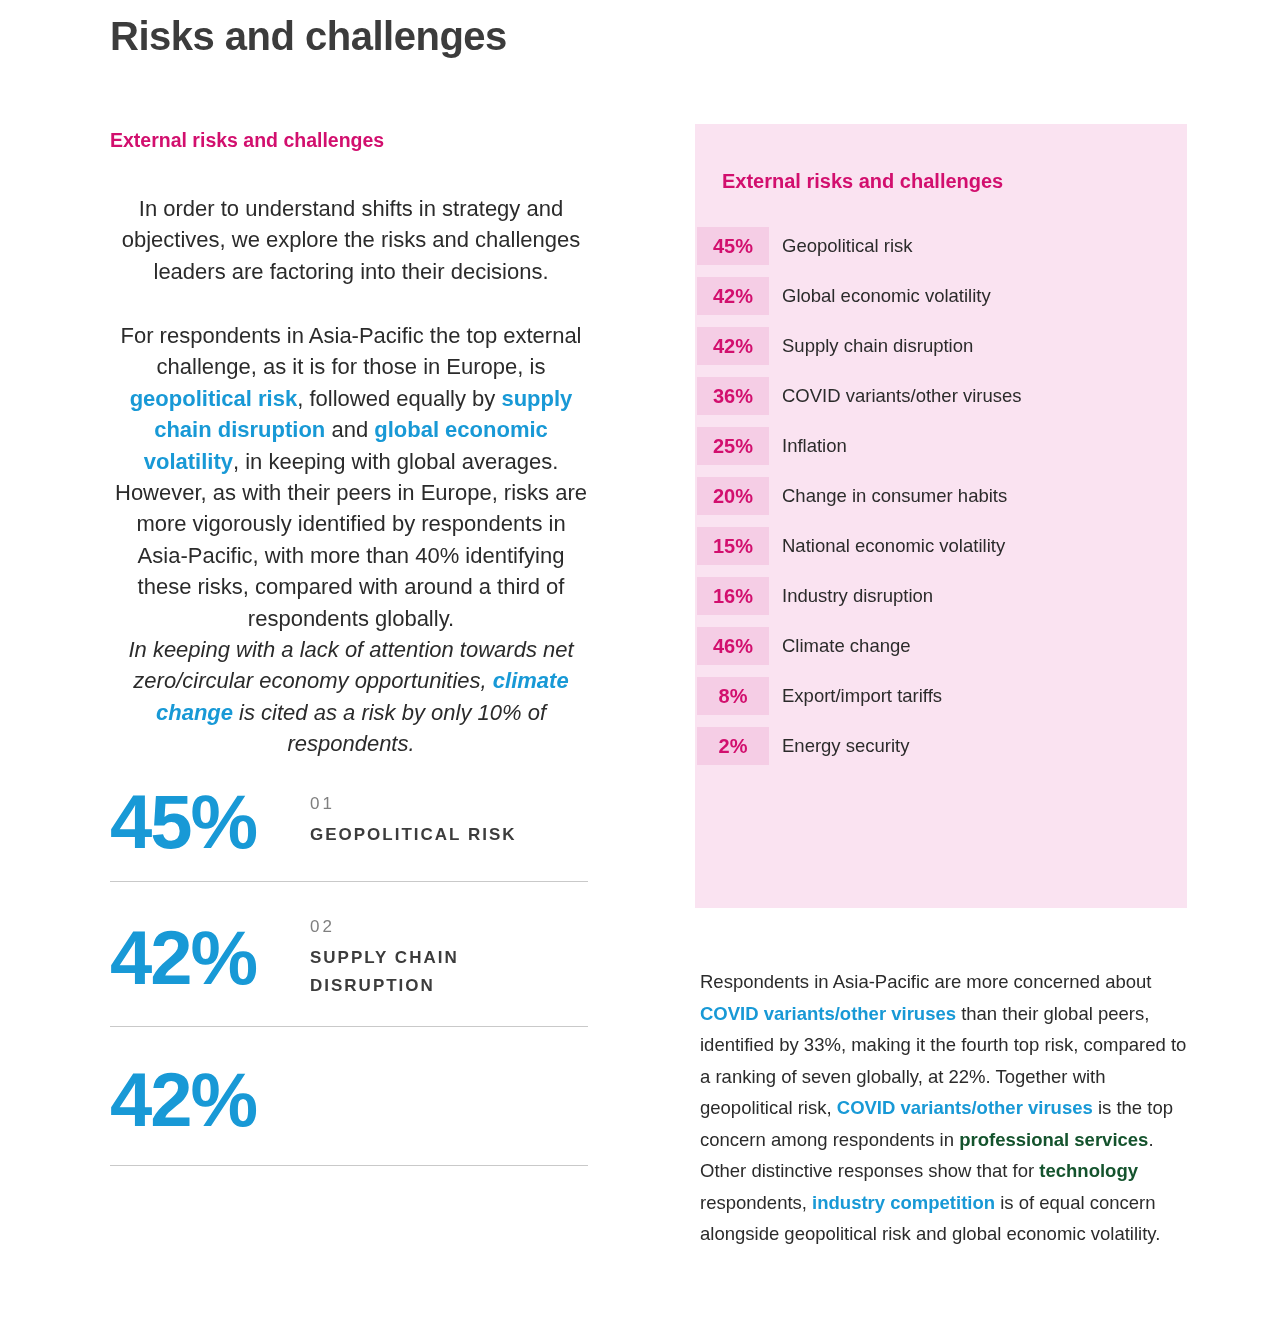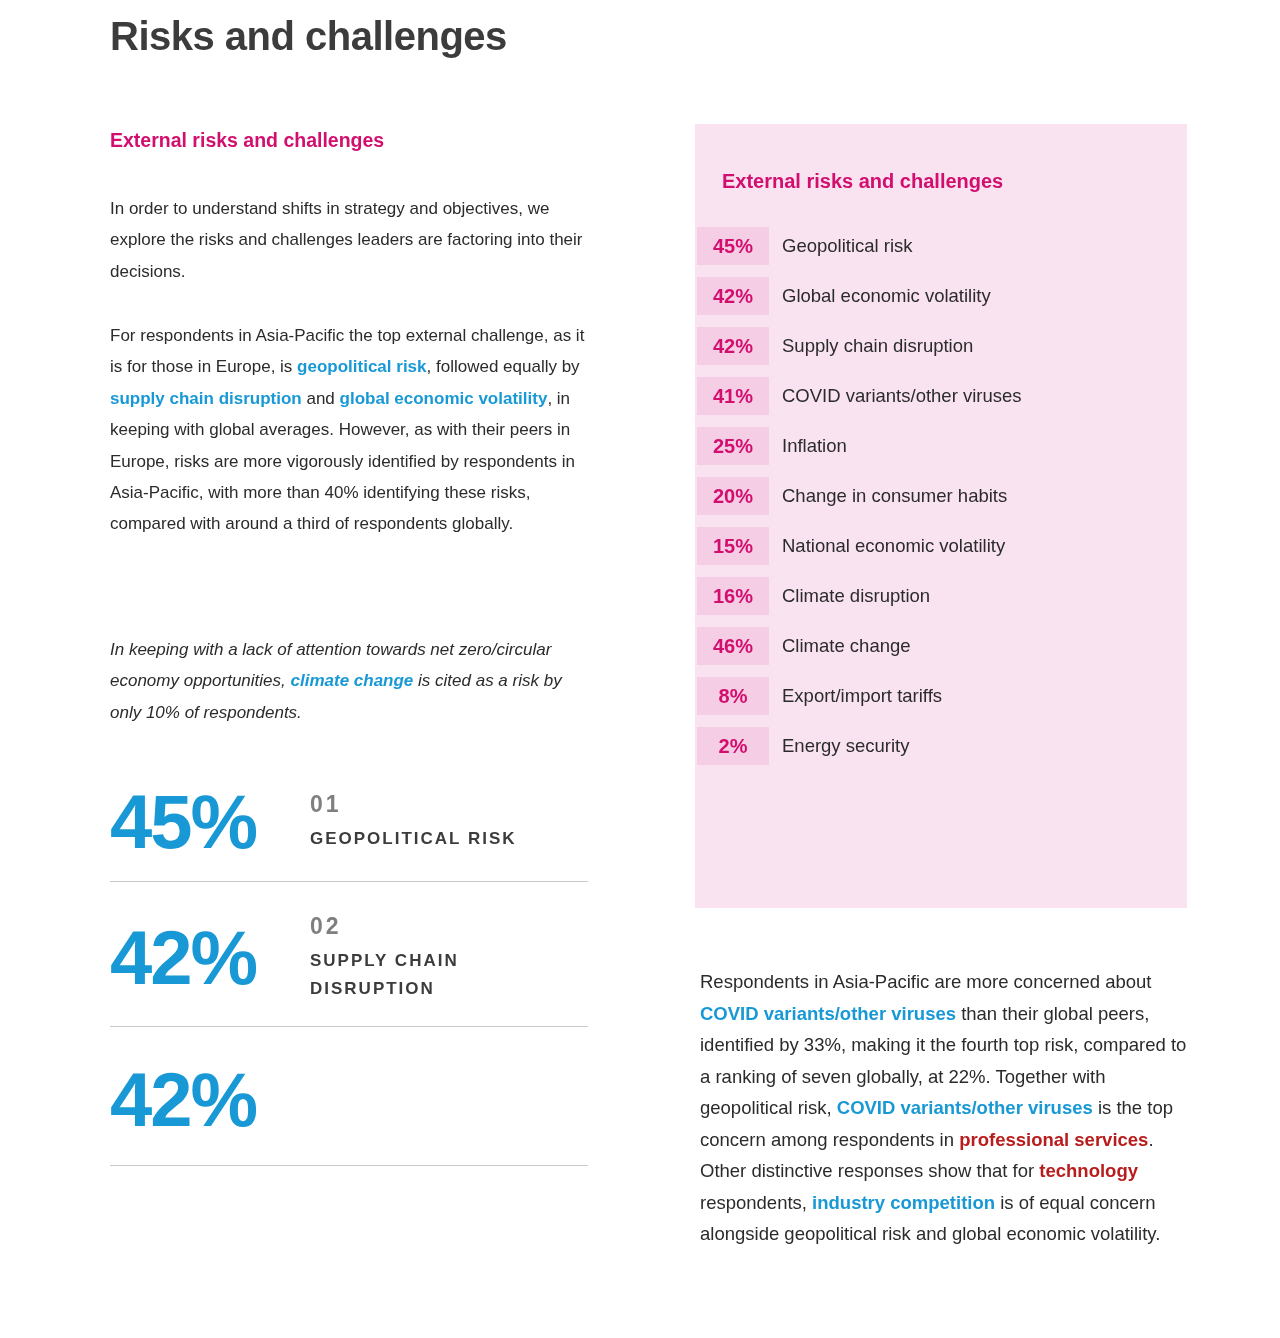--- a/index.html
+++ b/index.html
@@ -26,45 +26,45 @@
     position:absolute;left:110px;top:14px;
     font-size:40px;font-weight:700;color:var(--heading);
     letter-spacing:-0.5px;
   }
   .left-subtitle{
     position:absolute;left:110px;top:129px;
     font-size:19.5px;font-weight:700;color:var(--magenta);
   }
   .para{
     position:absolute;left:110px;width:482px;
-    font-size:17px;line-height:31.4px;color:var(--text);
+    font-size:22px;line-height:31.4px;color:var(--text);text-align:center;
   }
   .para-1{top:193px;}
   .para-2{top:320px;}
   .para-3{top:634px;font-style:italic;}
   .seg-blue{color:var(--blue);font-weight:700;}
-  .seg-bold{font-weight:700;color:#b91c1c;}
+  .seg-bold{font-weight:700;color:#14532d;}
 
   .stats{position:absolute;left:110px;top:0;width:478px;}
   .stat{
     position:absolute;left:0;width:478px;
     display:flex;align-items:center;
     border-bottom:1px solid var(--divider);
   }
   .stat-1{top:762px;height:120px;}
   .stat-2{top:890px;height:137px;}
   .stat-3{top:1035px;height:131px;}
   .stat-value{
     width:200px;flex:0 0 200px;
     font-size:76px;font-weight:800;color:var(--blue);
     letter-spacing:-2px;line-height:1;
   }
   .stat-meta{max-width:215px;}
   .stat-index{
-    font-size:23px;font-weight:700;color:var(--muted);
+    font-size:17px;font-weight:400;color:var(--muted);
     letter-spacing:3px;margin-bottom:7px;
   }
   .stat-label{
     font-size:17px;font-weight:700;color:var(--heading);
     letter-spacing:2px;line-height:28px;
   }
 
   .panel{
     position:absolute;left:695px;top:124px;
     width:492px;height:784px;
@@ -145,21 +145,21 @@
           <div class="risk-percent">42%</div>
           <div class="risk-label">Global economic volatility</div>
         </div>
 
         <div class="risk-row">
           <div class="risk-percent">42%</div>
           <div class="risk-label">Supply chain disruption</div>
         </div>
 
         <div class="risk-row">
-          <div class="risk-percent">41%</div>
+          <div class="risk-percent">36%</div>
           <div class="risk-label">COVID variants/other viruses</div>
         </div>
 
 
 
         <div class="risk-row">
           <div class="risk-percent">25%</div>
           <div class="risk-label">Inflation</div>
         </div>
 
@@ -168,21 +168,21 @@
           <div class="risk-label">Change in consumer habits</div>
         </div>
 
         <div class="risk-row">
           <div class="risk-percent">15%</div>
           <div class="risk-label">National economic volatility</div>
         </div>
 
         <div class="risk-row">
           <div class="risk-percent">16%</div>
-          <div class="risk-label">Climate disruption</div>
+          <div class="risk-label">Industry disruption</div>
         </div>
 
         <div class="risk-row">
           <div class="risk-percent">46%</div>
           <div class="risk-label">Climate change</div>
         </div>
 
         <div class="risk-row">
           <div class="risk-percent">8%</div>
           <div class="risk-label">Export/import tariffs</div>

